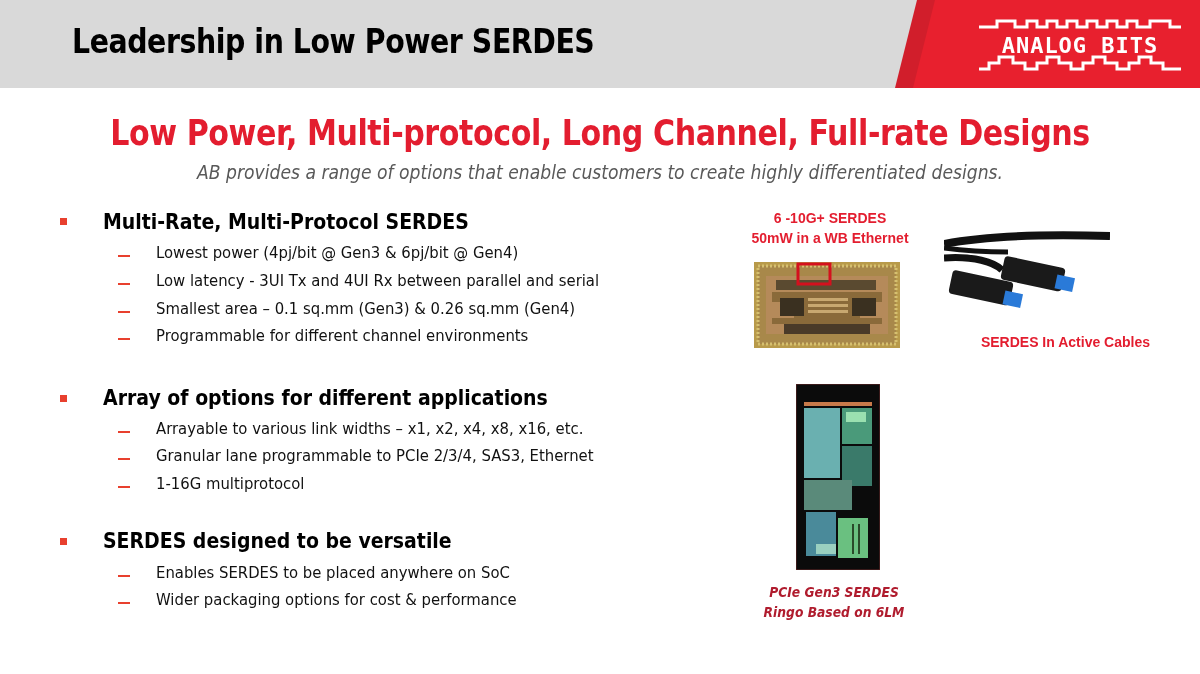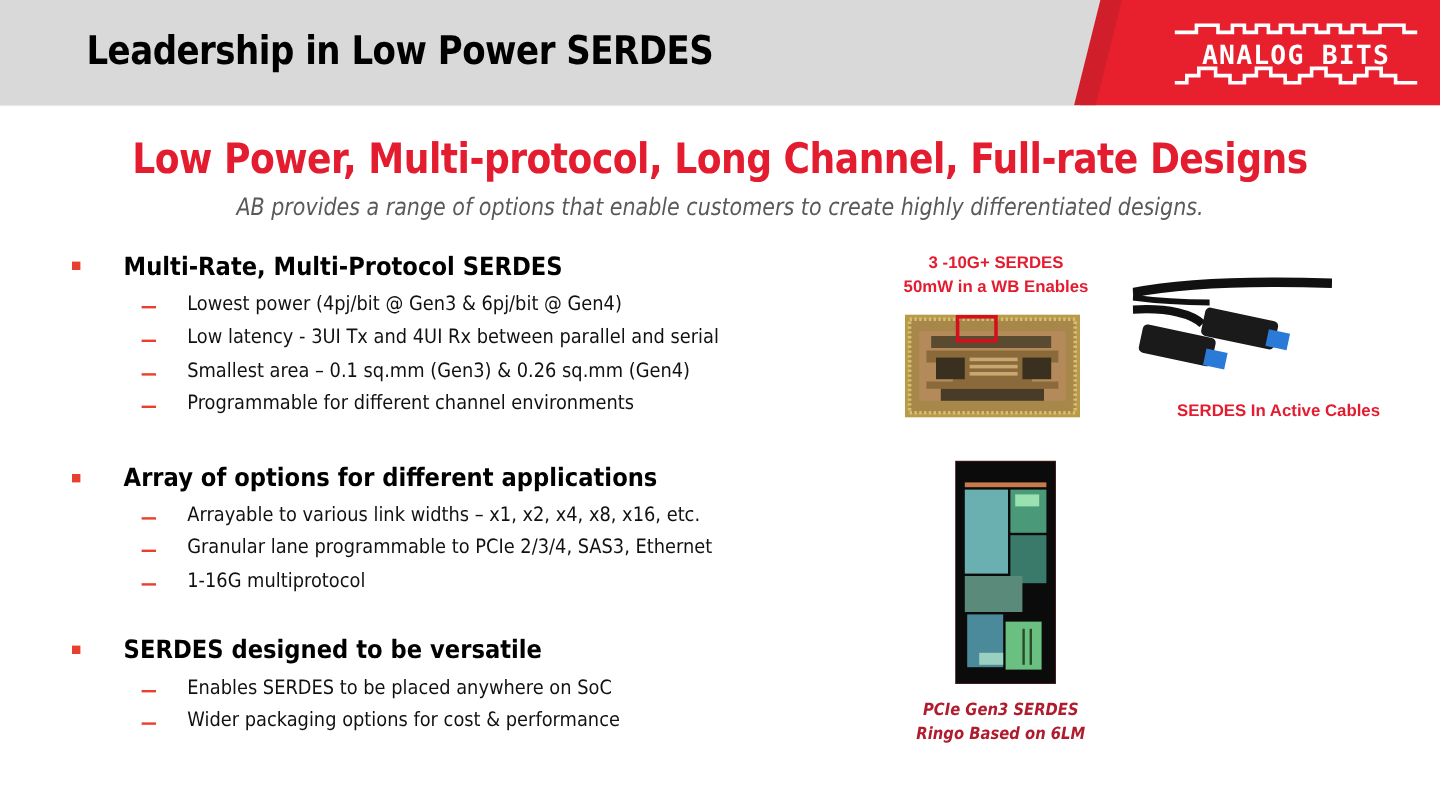--- a/index.html
+++ b/index.html
@@ -115,22 +115,22 @@
 <div class="square" style="top:538px; left:60px;"></div>
 <div class="section-title" style="left:103px; top:529px;">SERDES designed to be versatile</div>
 
 <div class="dash" style="left:118px; top:575px;"></div>
 <div class="sub" style="left:156px; top:563px;">Enables SERDES to be placed anywhere on SoC</div>
 
 <div class="dash" style="left:118px; top:602px;"></div>
 <div class="sub" style="left:156px; top:590px;">Wider packaging options for cost &amp; performance</div>
 
 <div class="caption" style="left:740px; top:208px; width:180px;">
-  <div>3 -10G+ SERDES</div>
-  <div>50mW in a WB Enables</div>
+  <div>6 -10G+ SERDES</div>
+  <div>50mW in a WB Ethernet</div>
 </div>
 <svg class="img-box" style="left:754px; top:262px; width:146px; height:86px;" viewBox="0 0 146 86">
   <rect width="146" height="86" fill="#b89a4a"></rect>
   <rect x="4" y="4" width="138" height="78" fill="#a8884a" stroke="#d6c070" stroke-width="3" stroke-dasharray="2 2"></rect>
   <rect x="12" y="14" width="122" height="58" fill="#b58a5a"></rect>
   <rect x="22" y="18" width="100" height="10" fill="#5a4a30"></rect>
   <path d="M18 30 H128 V40 H106 V56 H128 V62 H18 V56 H40 V40 H18 Z" fill="#8a6a3a"></path>
   <rect x="26" y="36" width="24" height="18" fill="#3a3020"></rect>
   <rect x="98" y="36" width="24" height="18" fill="#3a3020"></rect>
   <rect x="54" y="36" width="40" height="3" fill="#c8a870"></rect>

